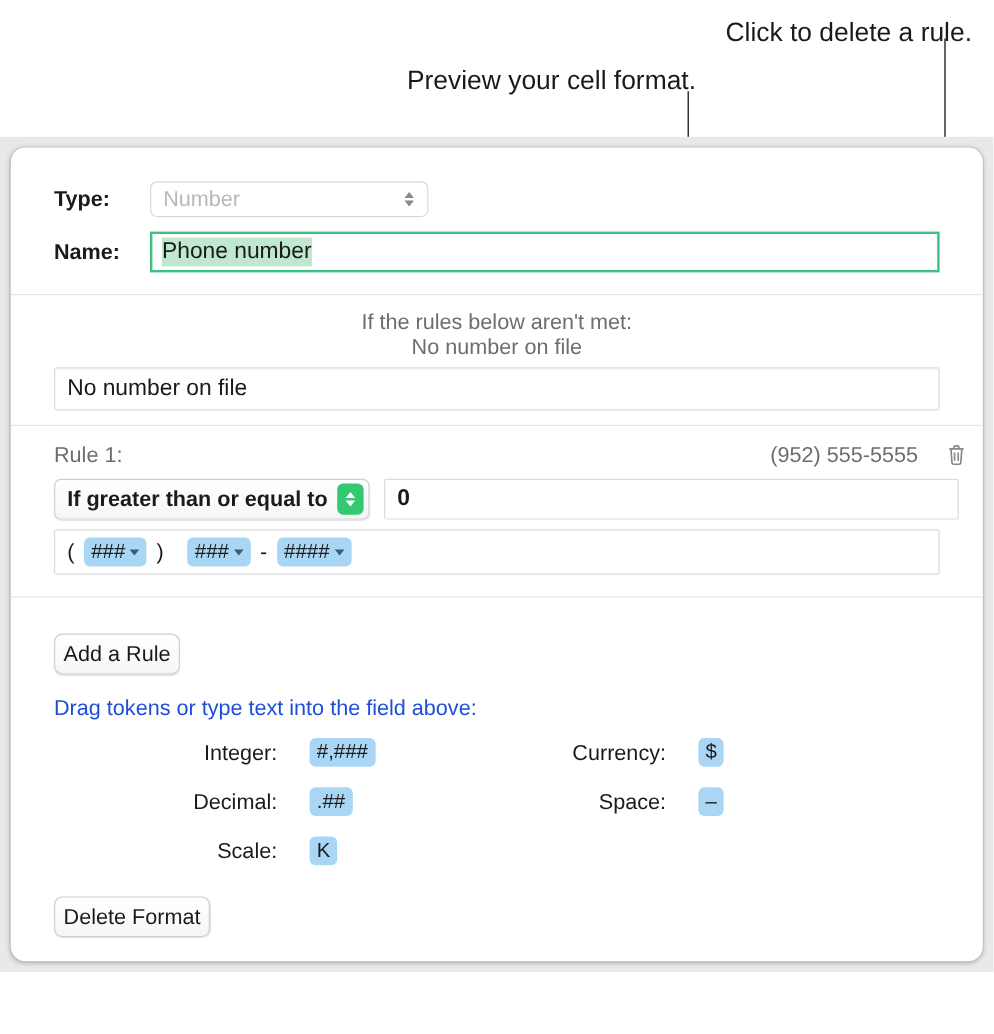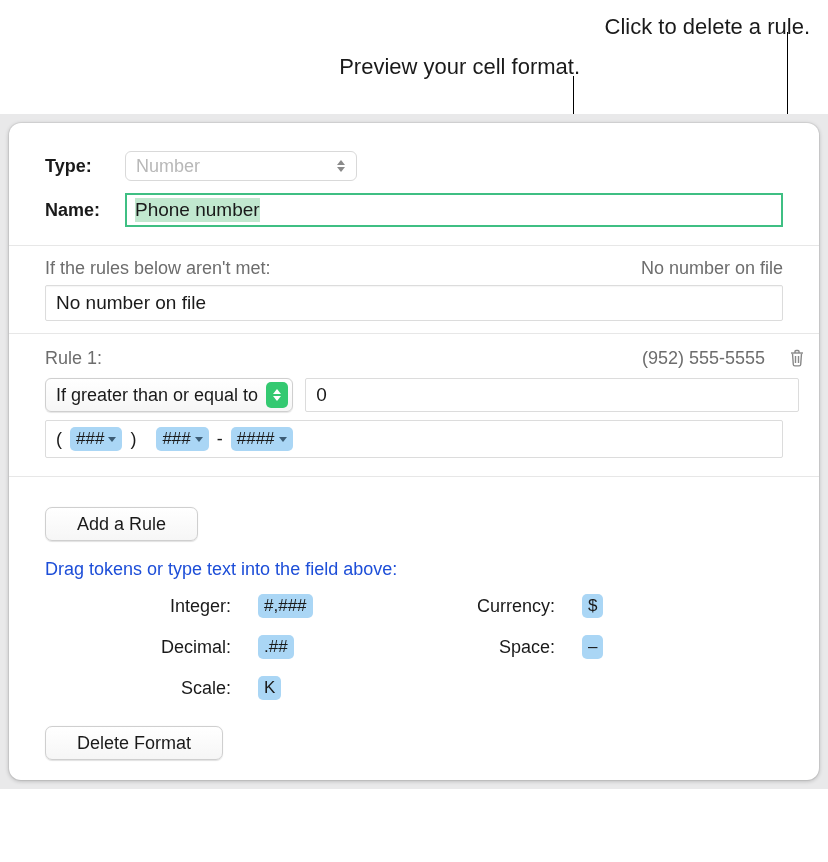--- a/index.html
+++ b/index.html
@@ -113,20 +113,21 @@
   .section {
     padding: 0 36px;
   }
   .section-header {
     display: flex;
     justify-content: space-between;
     color: #6d6d6d;
     font-size: 18px;
     margin-bottom: 6px;
     align-items: center;
+    flex-direction: column;
   }
   .textfield {
     border: 1px solid #dcdcdc;
     border-radius: 2px;
     background: #fff;
     height: 36px;
     display: flex;
     align-items: center;
     padding: 0 10px;
     font-size: 19px;
@@ -152,20 +153,21 @@
     background: none;
     display: inline-flex;
     align-items: center;
     justify-content: center;
   }
 
   .rule-row {
     display: flex;
     gap: 12px;
     padding: 8px 20px 0 36px;
+    font-weight: bold;
   }
   .popup {
     height: 34px;
     border: 1px solid #cfcfcf;
     border-radius: 6px;
     background: linear-gradient(#ffffff,#f6f6f6);
     display: inline-flex;
     align-items: center;
     padding: 0 4px 0 10px;
     font-size: 18px;
@@ -219,21 +221,21 @@
     border-top: 5px solid #3b5b74;
   }
   .lit { padding: 0 2px; }
 
   .add-rule-row { padding: 18px 36px 0 36px; }
   .btn {
     height: 34px;
     border: 1px solid #cfcfcf;
     border-radius: 7px;
     background: linear-gradient(#ffffff,#f6f6f6);
-    padding: 0 31px;
+    padding: 0 7px;
     font-size: 18px;
     display: inline-flex;
     align-items: center;
     box-shadow: 0 0.5px 1px rgba(0,0,0,0.12);
     cursor: default;
   }
   .btn.primary {
     background: linear-gradient(#2fd07d,#1fbb6c);
     border: 1px solid #1da75f;
     color: #fff;

